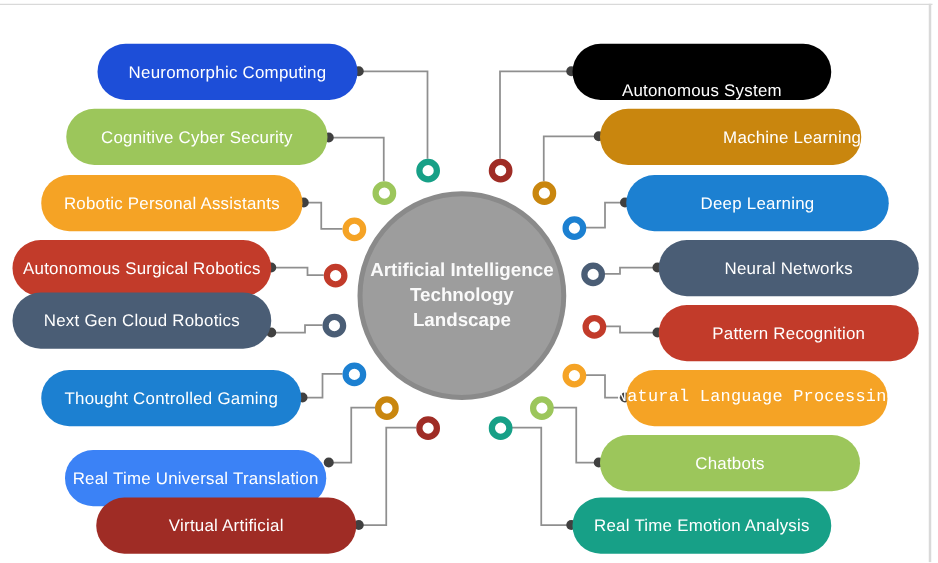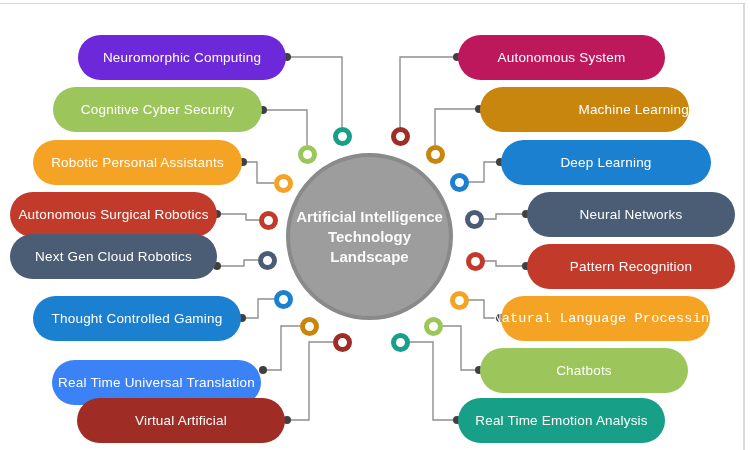--- a/index.html
+++ b/index.html
@@ -67,21 +67,21 @@
     <circle cx="457" cy="57" r="4" fill="#404040"></circle>
     <circle cx="479" cy="109" r="4" fill="#404040"></circle>
     <circle cx="500" cy="162" r="4" fill="#404040"></circle>
     <circle cx="526" cy="214" r="4" fill="#404040"></circle>
     <circle cx="526" cy="266" r="4" fill="#404040"></circle>
     <circle cx="500" cy="318" r="4" fill="#404040"></circle>
     <circle cx="479" cy="370" r="4" fill="#404040"></circle>
     <circle cx="457" cy="420" r="4" fill="#404040"></circle>
   </svg>
 
-  <div class="pill" style="left: 78px; top: 34.5px; width: 208px; background-color: #6d28d9;">
+  <div class="pill" style="left: 78px; top: 34.5px; width: 208px; background-color: #1d4ed8;">
       <span>Neuromorphic Computing</span>
     </div>
   <div class="pill" style="left: 53px; top: 86.5px; width: 209px; background-color: rgb(156, 198, 91);">
       <span>Cognitive Cyber Security</span>
     </div>
   <div class="pill" style="left: 33px; top: 139.5px; width: 209px; background-color: rgb(245, 163, 37); justify-content: center;">
       <span>Robotic Personal Assistants</span>
     </div>
   <div class="pill" style="left: 10px; top: 191.5px; width: 207px; background-color: rgb(194, 59, 42);">
       <span>Autonomous Surgical Robotics</span>
@@ -92,21 +92,21 @@
   <div class="pill" style="left: 33px; top: 295.5px; width: 208px; background-color: rgb(28, 128, 209);">
       <span>Thought Controlled Gaming</span>
     </div>
   <div class="pill" style="left: 52px; top: 360px; width: 209px; background-color: #3b82f6;">
       <span>Real Time Universal Translation</span>
     </div>
   <div class="pill" style="left: 77px; top: 397.5px; width: 208px; background-color: rgb(159, 44, 37);">
       <span>Virtual Artificial</span>
     </div>
 
-  <div class="pill" style="left: 458px; top: 34.5px; width: 207px; background-color: #be185d;">
+  <div class="pill" style="left: 458px; top: 34.5px; width: 207px; background-color: #000000; align-items: flex-end;">
       <span>Autonomous System</span>
     </div>
   <div class="pill" style="left: 480px; top: 86.5px; width: 209px; background-color: rgb(201, 134, 14); justify-content: flex-end;">
       <span>Machine Learning</span>
     </div>
   <div class="pill" style="left: 501px; top: 139.5px; width: 210px; background-color: rgb(28, 128, 209);">
       <span>Deep Learning</span>
     </div>
   <div class="pill" style="left: 527px; top: 243.5px; width: 208px; background-color: rgb(194, 59, 42);">
       <span>Pattern Recognition</span>

